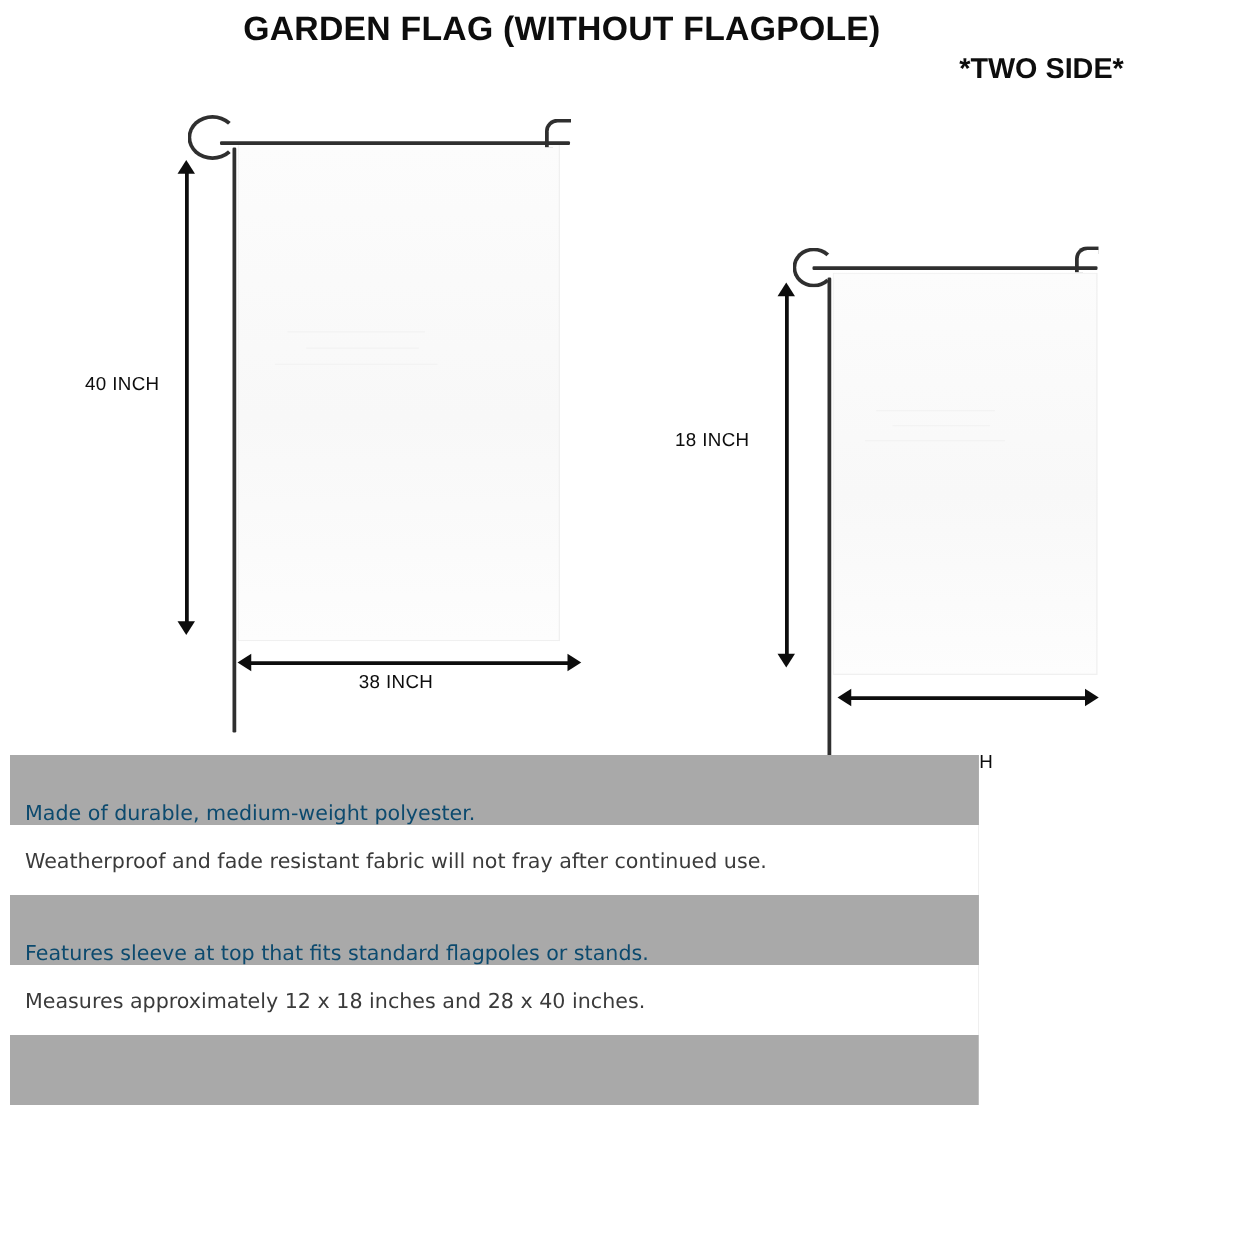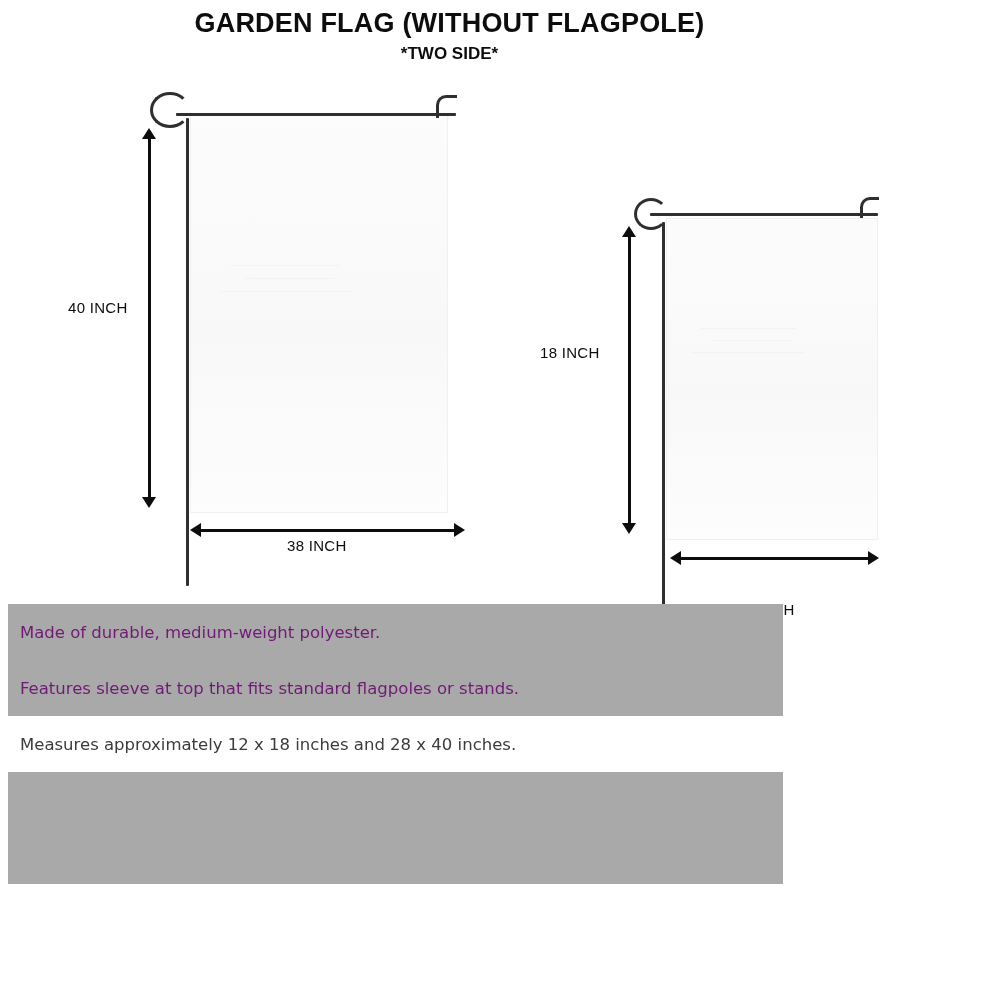--- a/index.html
+++ b/index.html
@@ -25,24 +25,25 @@
     text-align: center;
   }
   .title-line1 {
     font-size: 27px;
     font-weight: bold;
     letter-spacing: 0.2px;
     color: #0d0d0d;
     line-height: 34px;
   }
   .title-line2 {
-    font-size: 17px;
+    font-size: 23px;
     font-weight: bold;
     color: #0d0d0d;
     line-height: 28px;
+    text-align: right;
   }
 
   
   .flag-cloth {
     position: absolute;
     background: #fbfbfb;
     box-shadow: 0 0 0 1px #f0f0f0 inset;
   }
   .flag-cloth.large {
     left: 190px;
@@ -142,21 +143,21 @@
   .feature-row {
     height: 56px;
     display: flex;
     align-items: center;
     padding: 0 0 0 12px;
     box-sizing: border-box;
     font-size: 16.5px;
     color: #3b3b3b;
     font-family: "DejaVu Sans", sans-serif;
   }
-  .feature-row.shaded { background: #a9a9a9; color: #701a75; }
+  .feature-row.shaded { background: #a9a9a9; color: #0c4a6e; align-items: flex-end; }
   .feature-row.plain  { background: #ffffff; }
   
   .features-bg {
     position: absolute;
     left: 8px;
     top: 604px;
     width: 775px;
     height: 280px;
     background: #a9a9a9;
     z-index: 0;
@@ -209,19 +210,22 @@
 <div class="dim-h" style="left:680px; top:557px; width:190px;"></div>
 <div class="arrow left" style="left:670px; top:551px;"></div>
 <div class="arrow right" style="left:868px; top:551px;"></div>
 <div class="dim-label" style="left:735px; top:553px;margin-top:48px;">12 INCH</div>
 
 <div class="features-bg"></div>
 <div class="features">
   <div class="feature-row shaded">
     <span>Made of durable, medium-weight polyester.</span>
   </div>
+  <div class="feature-row plain">
+    <span>Weatherproof and fade resistant fabric will not fray after continued use.</span>
+  </div>
   <div class="feature-row shaded">
     <span>Features sleeve at top that fits standard flagpoles or stands.</span>
   </div>
   <div class="feature-row plain">
     <span>Measures approximately 12 x 18 inches and 28 x 40 inches.</span>
   </div>
 </div>
 
 </body></html>

